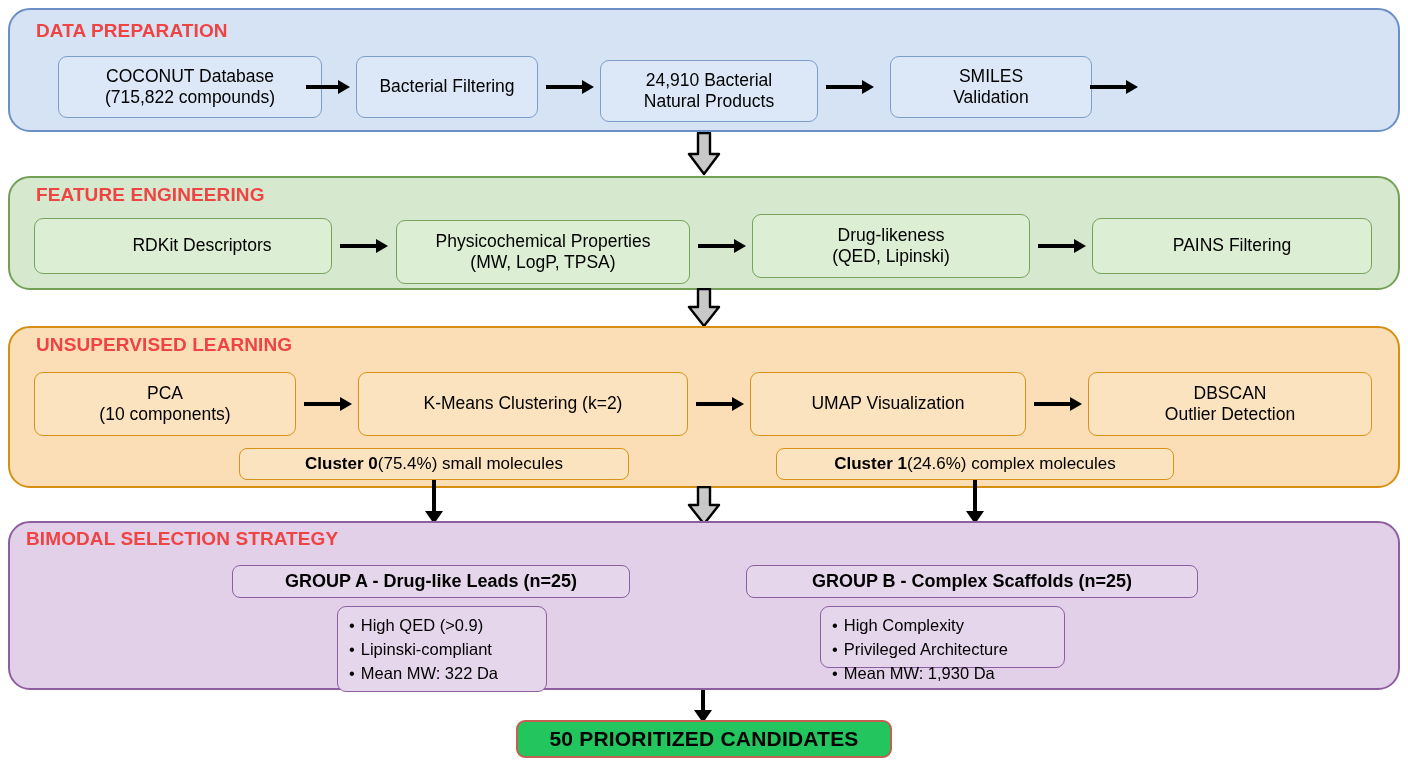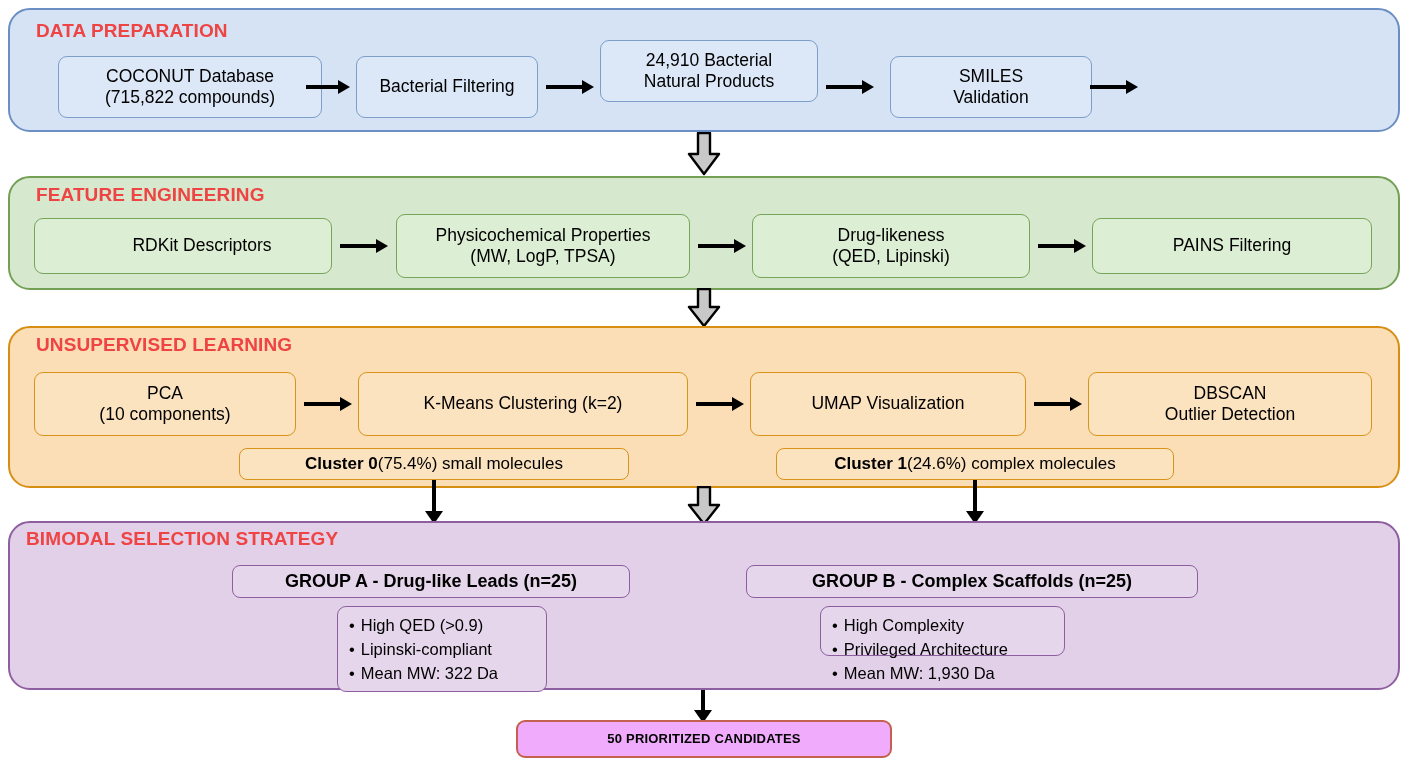--- a/index.html
+++ b/index.html
@@ -47,22 +47,22 @@
     text-align: center;
     font-size: 17.5px;
     color: #000;
     line-height: 1.22;
     padding: 2px 6px;
   }
   .node-blue   { background: #dce8f7; border: 1.6px solid #7d9ec9; }
   .node-green  { background: #dceed3; border: 1.6px solid #77a45a; }
   .node-orange { background: #fce3c0; border: 1.6px solid #d8941a; }
   .node-red {
-    background: #f0abfc; border: 2px solid #c4604f;
-    font-weight: bold; font-size: 13px; letter-spacing: 0.2px;
+    background: #22c55e; border: 2px solid #c4604f;
+    font-weight: bold; font-size: 21px; letter-spacing: 0.2px;
   }
 
   .badge {
     position: absolute;
     box-sizing: border-box;
     border-radius: 8px;
     background: #fce3c0;
     border: 1.8px solid #d8941a;
     display: flex; align-items: center; justify-content: center;
     font-size: 17px; color: #000;
@@ -145,21 +145,21 @@
   </div>
 
   <div class="node node-blue" style="left:356px; top:56px; width:182px; height:62px;">
     <span>Bacterial Filtering</span>
   </div>
   <div class="harrow" style="left:546px; top:80px; width:48px;">
     <div class="shaft" style="width:37px;"></div>
       <div class="head"></div>
   </div>
 
-  <div class="node node-blue" style="left:600px; top:40px; width:218px; height:62px;">
+  <div class="node node-blue" style="left:600px; top:60px; width:218px; height:62px;">
     <span>
       <span>24,910 Bacterial</span><br>
       <span>Natural Products</span>
     </span>
   </div>
   <div class="harrow" style="left:826px; top:80px; width:48px;">
     <div class="shaft" style="width:37px;"></div>
       <div class="head"></div>
   </div>
 
@@ -185,21 +185,21 @@
   <div class="band-title" style="left:36px; top:184px;">FEATURE ENGINEERING</div>
 
   <div class="node node-green" style="left:34px; top:218px; width:298px; height:56px;padding-left:44px;">
     <span>RDKit Descriptors</span>
   </div>
   <div class="harrow" style="left:340px; top:239px; width:48px;">
     <div class="shaft" style="width:37px;"></div>
       <div class="head"></div>
   </div>
 
-  <div class="node node-green" style="left:396px; top:214px; width:294px; height:64px;">
+  <div class="node node-green" style="left:396px; top:220px; width:294px; height:64px;">
     <span>
       <span>Physicochemical Properties</span><br>
       <span>(MW, LogP, TPSA)</span>
     </span>
   </div>
   <div class="harrow" style="left:698px; top:239px; width:48px;">
     <div class="shaft" style="width:37px;"></div>
       <div class="head"></div>
   </div>
 
@@ -294,21 +294,21 @@
   </div>
   <div class="bullets" style="left:337px; top:606px; width:210px; height:86px;">
     <div class="bl">High QED (&gt;0.9)</div>
     <div class="bl">Lipinski-compliant</div>
     <div class="bl">Mean MW: 322 Da</div>
   </div>
 
   <div class="grouphdr" style="left:746px; top:565px; width:452px; height:33px;">
     <span>GROUP B - Complex Scaffolds (n=25)</span>
   </div>
-  <div class="bullets" style="left:820px; top:606px; width:245px; height:50px;">
+  <div class="bullets" style="left:820px; top:606px; width:245px; height:62px;">
     <div class="bl">High Complexity</div>
     <div class="bl">Privileged Architecture</div>
     <div class="bl">Mean MW: 1,930 Da</div>
   </div>
 
   <div class="varrow" style="left:694px; top:690px; height:33px;">
     <div class="shaft" style="height:21px;"></div>
       <div class="head"></div>
   </div>
 

